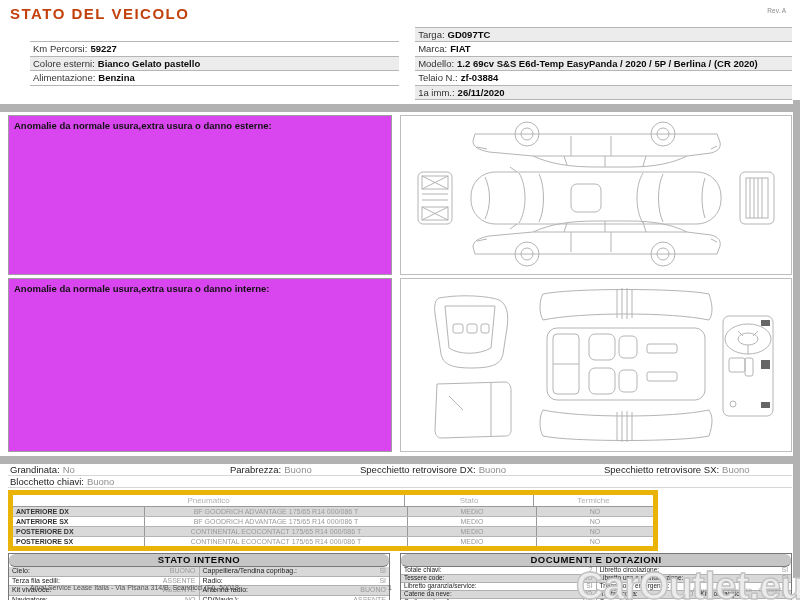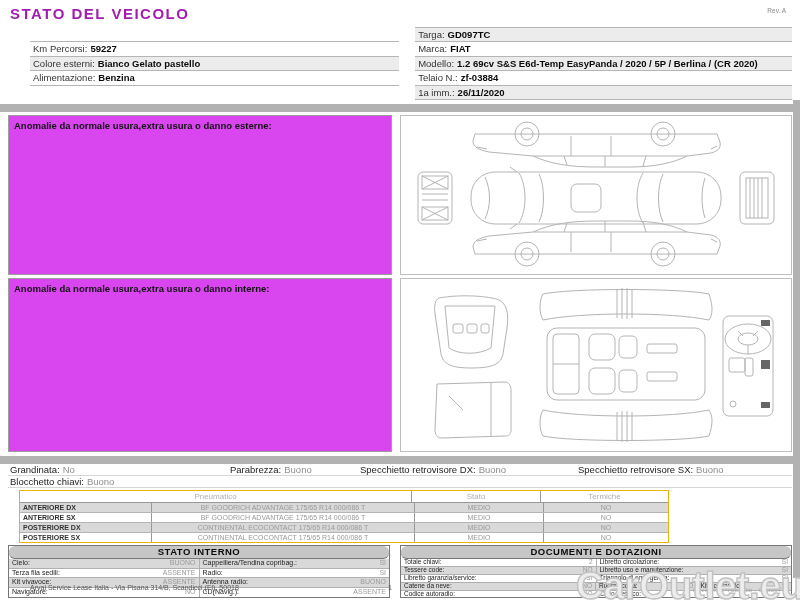--- a/index.html
+++ b/index.html
@@ -1,21 +1,21 @@
 <!DOCTYPE html>
 <html><head>
 <meta charset="utf-8">
 <style>
   html,body{margin:0;padding:0;background:#fff;}
   .page{position:relative;width:800px;height:600px;background:#ffffff;overflow:hidden;
         font-family:"Liberation Sans",sans-serif;color:#222;}
   .inner{padding:3px 8px 0 8px;}
 
   
-  .doc-title{color:#a21caf;font-weight:bold;font-size:15px;letter-spacing:1.5px;padding:2px 0 5px 2px;}
+  .doc-title{color:#c2410c;font-weight:bold;font-size:15px;letter-spacing:1.5px;padding:2px 0 5px 2px;}
   .rev{position:absolute;top:7px;right:14px;font-size:6.5px;color:#8a8a8a;}
 
   
   .info-wrap{display:flex;gap:16px;align-items:center;margin-left:22px;}
   .info-table{border-top:1px solid #b5b5b5;}
   .info-left{width:384px;}
   .info-right{width:392px;}
   .irow{border-bottom:1px solid #b5b5b5;padding:1px 3px;font-size:9.5px;line-height:1.2;min-height:11px;}
   .irow.alt{background:#ececec;}
   .irow .lbl{color:#333;}
@@ -35,21 +35,21 @@
   .sketch{stroke:#b4b4b4;fill:none;stroke-width:1;}
 
   
   .cond{position:relative;height:11px;line-height:11px;font-size:9.5px;border-bottom:1px solid #d6d6d6;}
   .cond .ci{position:absolute;white-space:nowrap;}
   .cond .lbl{color:#222;}
   .cond .val{color:#8f8f8f;margin-left:3px;}
 
   
   .tyre-wrap{display:flex;margin-top:2px;}
-  .t-main{width:650px;border:1px solid #eab308;box-sizing:border-box;margin-left:11px;}
+  .t-main{width:650px;border:5px solid #eab308;box-sizing:border-box;}
   .t-copri{width:124px;border:1px solid #777;box-sizing:border-box;margin-left:8px;}
   .t-hrow{display:flex;height:11px;line-height:11px;border-bottom:1px solid #999;}
   .t-h{font-size:8px;color:#b0b0b0;text-align:center;overflow:hidden;}
   .t-h.pneu{width:391px;border-right:1px solid #999;}
   .t-h.stato{width:128px;border-right:1px solid #999;text-align:center;}
   .t-h.term{flex:1;}
   .t-h.copri{width:100%;}
   .t-row{display:flex;height:9px;line-height:9px;font-size:7px;border-bottom:1px solid #b5b5b5;}
   .t-row:last-child{border-bottom:none;}
   .t-row.alt{background:#d9d9d9;}
@@ -238,21 +238,21 @@
         </svg>
       </div>
     </div>
 
     <div class="band"></div>
 
     <div class="cond">
       <span class="ci" style="left:2px"><span class="lbl">Grandinata:</span><span class="val">No</span></span>
       <span class="ci" style="left:222px"><span class="lbl">Parabrezza:</span><span class="val">Buono</span></span>
       <span class="ci" style="left:352px"><span class="lbl">Specchietto retrovisore DX:</span><span class="val">Buono</span></span>
-      <span class="ci" style="left:570px"><span class="lbl">Specchietto retrovisore SX:</span><span class="val">Buono</span></span>
+      <span class="ci" style="left:596px"><span class="lbl">Specchietto retrovisore SX:</span><span class="val">Buono</span></span>
     </div>
     <div class="cond">
       <span class="ci" style="left:2px"><span class="lbl">Blocchetto chiavi:</span><span class="val">Buono</span></span>
     </div>
 
     <div class="tyre-wrap">
       <div class="t-main">
         <div class="t-hrow">
           <div class="t-h pneu">Pneumatico</div>
           <div class="t-h stato">Stato</div>

